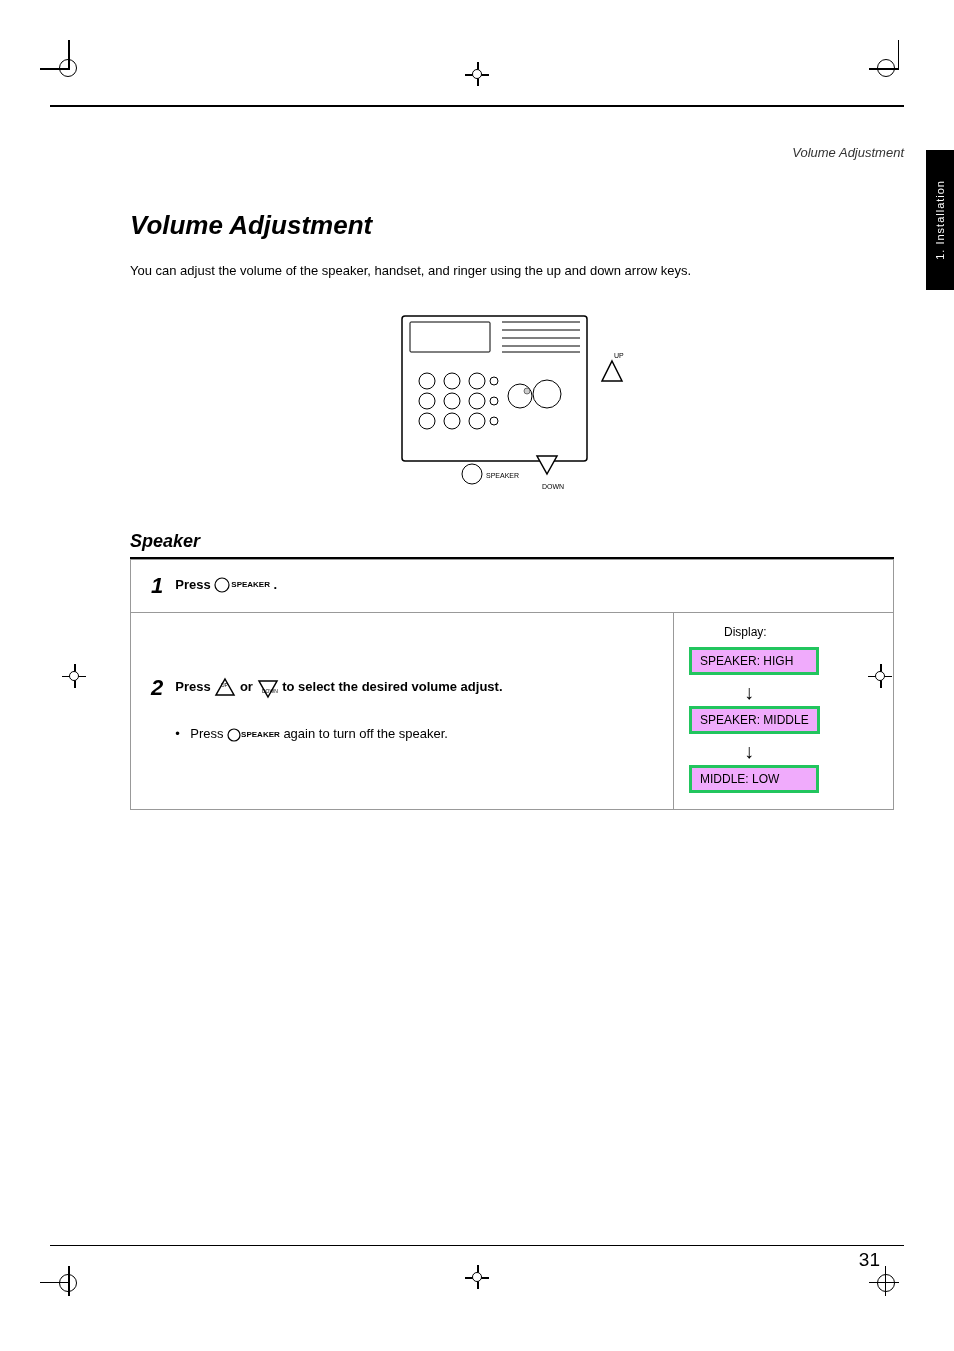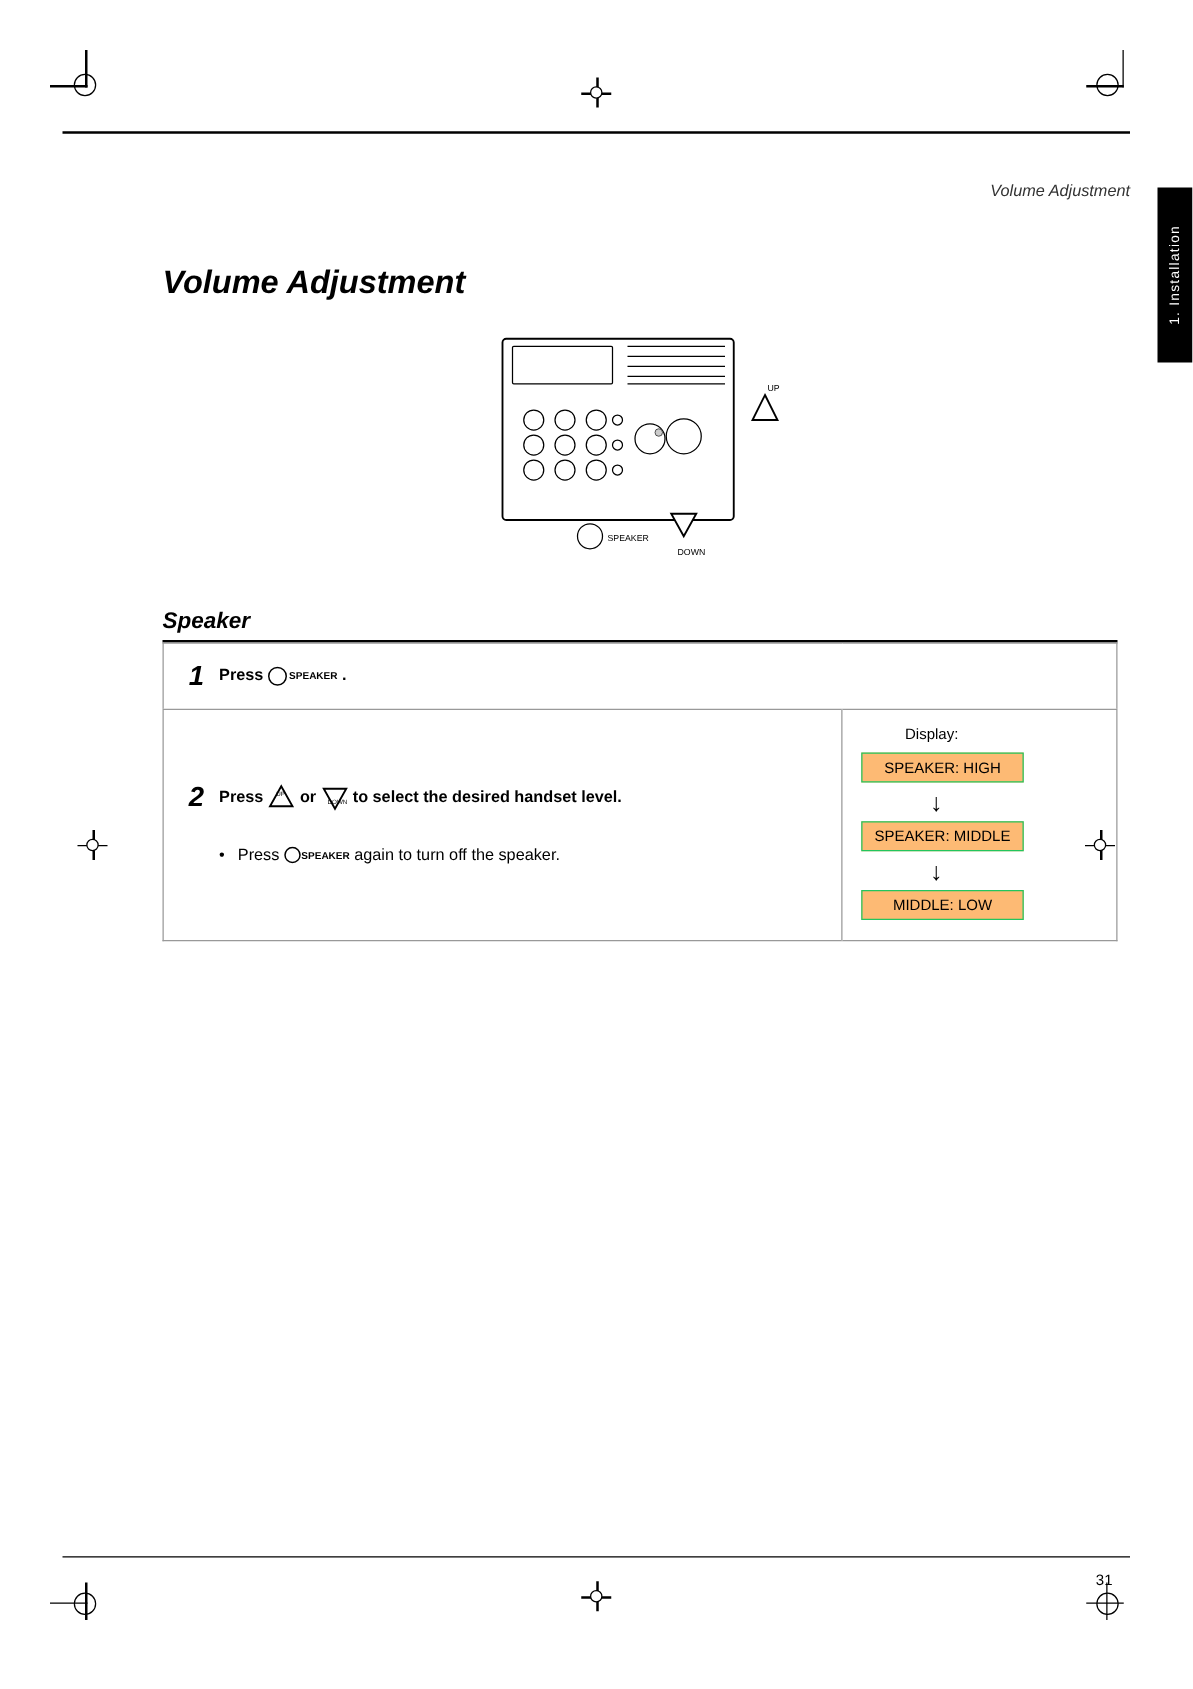--- a/index.html
+++ b/index.html
@@ -241,36 +241,35 @@
     }
 
     .display-label {
       font-size: 12px;
       color: #000;
       margin-bottom: 8px;
       margin-left: 35px;
     }
 
     .display-box {
-      border: 1px solid #22c55e;
+      border: 3px solid #22c55e;
       padding: 4px 8px;
       font-size: 12px;
-      background: #fdba74;
+      background: #f0abfc;
       display: inline-block;
       min-width: 130px;
       margin-bottom: 4px;
-      text-align: center;
     }
 
     
     .page-number {
       position: absolute;
       bottom: 80px;
-      right: 64px;
-      font-size: 12px;
+      right: 74px;
+      font-size: 19px;
       color: #000;
       margin-left: 48px;
     }
 
     
     .top-line {
       position: absolute;
       top: 105px;
       left: 50px;
       right: 50px;
@@ -355,20 +354,21 @@
 <div class="side-tab">
   <span class="side-tab-text">1. Installation</span>
 </div>
 
 <div class="header-area">Volume Adjustment</div>
 
 <div class="main-content">
 
   <h1 class="page-title">Volume Adjustment</h1>
 
+  <p class="intro-text">You can adjust the volume of the speaker, handset, and ringer using the up and down arrow keys.</p>
 
   <div class="phone-diagram">
     <svg width="340" height="195" viewBox="0 0 340 195">
 
       <rect x="60" y="10" width="185" height="145" rx="3" ry="3" fill="white" stroke="#000" stroke-width="1.5"></rect>
 
       <rect x="68" y="16" width="80" height="30" rx="1" fill="white" stroke="#000" stroke-width="1"></rect>
 
       <line x1="160" y1="16" x2="238" y2="16" stroke="#000" stroke-width="1"></line>
       <line x1="160" y1="24" x2="238" y2="24" stroke="#000" stroke-width="1"></line>
@@ -447,21 +447,21 @@
                 </svg>
               </span>
               <strong> or </strong>
               
               <span style="display:inline-flex;align-items:center;vertical-align:middle;">
                 <svg width="22" height="22" viewBox="0 0 22 22">
                   <polygon points="11,20 20,4 2,4" fill="white" stroke="#000" stroke-width="1.5"></polygon>
                   <text x="5" y="16" font-size="5" fill="#000">DOWN</text>
                 </svg>
               </span>
-              <strong> to select the desired handset level.</strong>
+              <strong> to select the desired volume adjust.</strong>
             </div>
             <ul class="step-bullet">
               <li>
                 Press
                 <span style="display:inline-flex;align-items:center;vertical-align:middle;">
                   <svg width="14" height="14" viewBox="0 0 14 14">
                     <circle cx="7" cy="7" r="6" fill="white" stroke="#000" stroke-width="1.2"></circle>
                   </svg>
                   <span style="font-size:8px;font-weight:bold;">SPEAKER</span>
                 </span>

